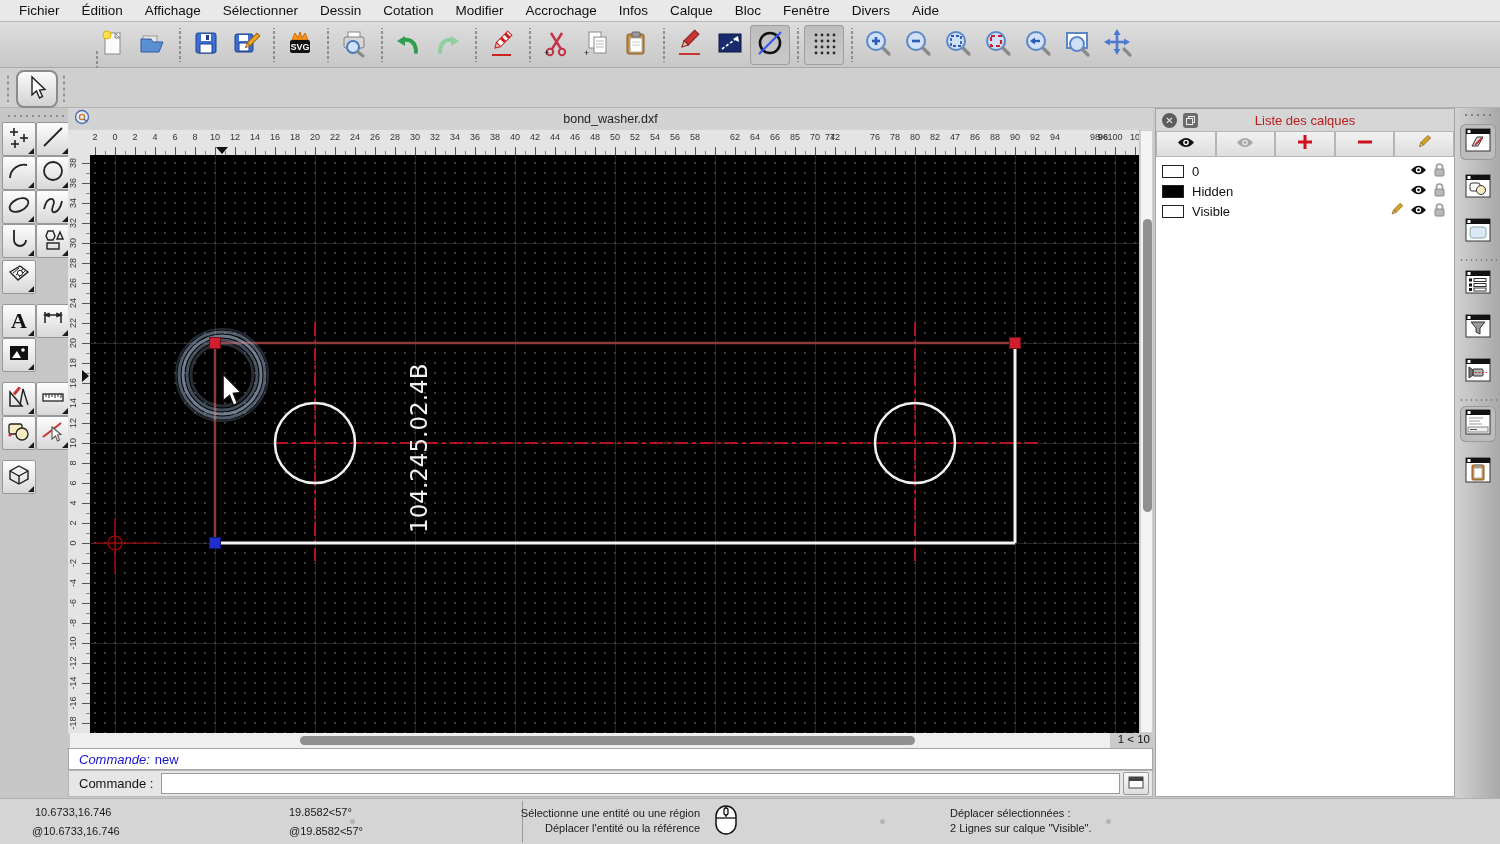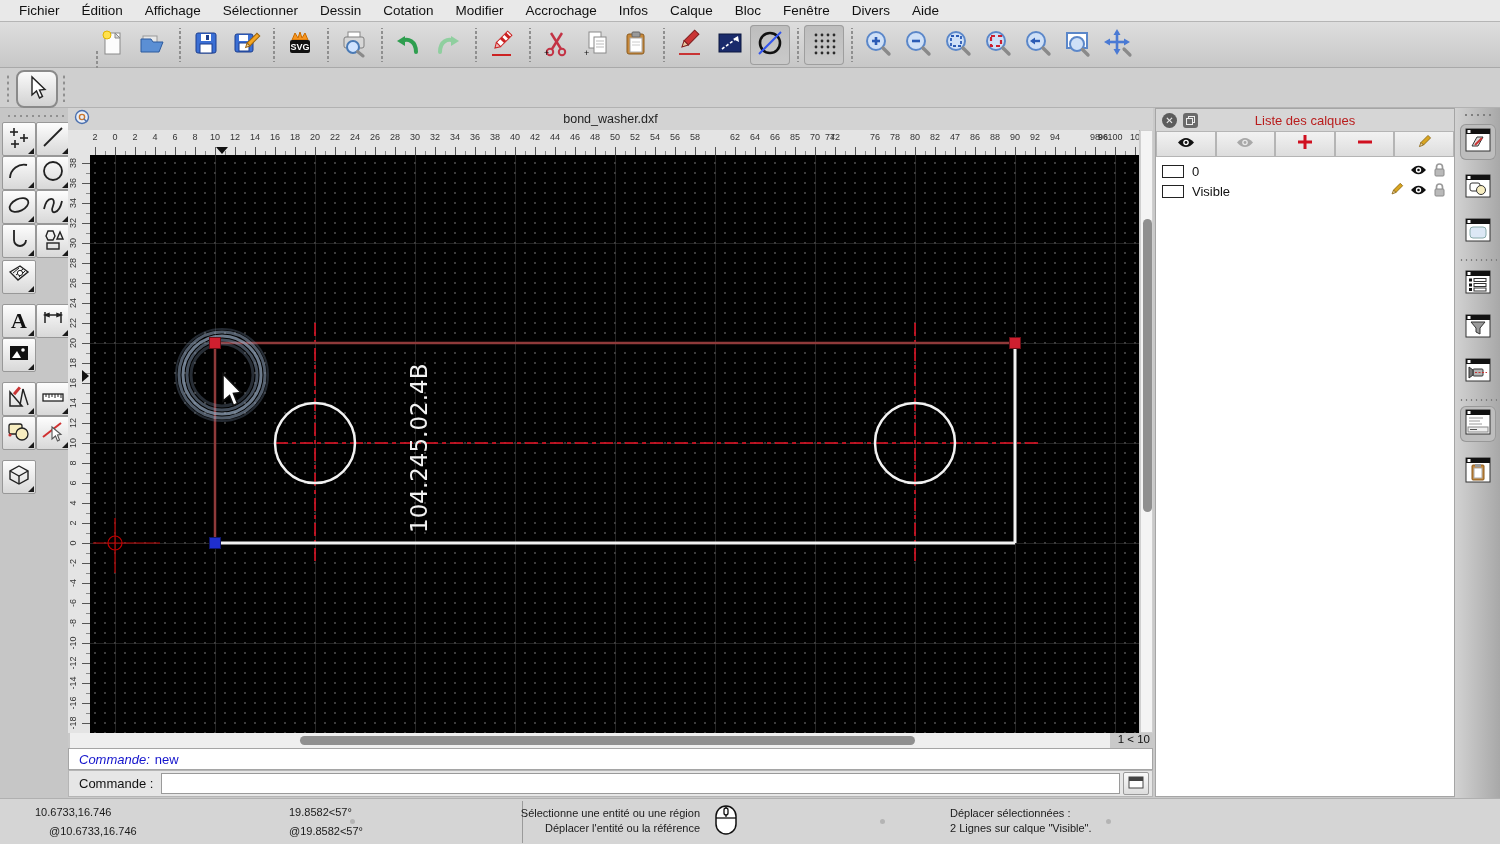--- a/index.html
+++ b/index.html
@@ -763,20 +763,35 @@
               <circle cx="8.5" cy="6" r="2.7" fill="#fff"></circle>
               <circle cx="8.5" cy="6" r="1.3" fill="#111"></circle>
             </svg></span>
           <span><svg width="13" height="15">
               <path d="M3.5,7 V5 a3,3 0 0 1 6,0 V7" fill="none" stroke="#9a9a9a" stroke-width="1.7"></path>
               <rect x="2" y="7" width="9" height="7" rx="1" fill="#b9b9b9" stroke="#8a8a8a"></rect>
             </svg></span>
         </span>
       </div>
       <div class="layer-row">
+        <span class="layer-swatch" style="background: rgb(0, 0, 0);"></span>
+        <span class="layer-name">Hidden</span>
+        <span class="layer-icons">
+          <span><svg width="17" height="12">
+              <path d="M1,6 Q8.5,-2.5 16,6 Q8.5,14.5 1,6 Z" fill="#111"></path>
+              <circle cx="8.5" cy="6" r="2.7" fill="#fff"></circle>
+              <circle cx="8.5" cy="6" r="1.3" fill="#111"></circle>
+            </svg></span>
+          <span><svg width="13" height="15">
+              <path d="M3.5,7 V5 a3,3 0 0 1 6,0 V7" fill="none" stroke="#9a9a9a" stroke-width="1.7"></path>
+              <rect x="2" y="7" width="9" height="7" rx="1" fill="#b9b9b9" stroke="#8a8a8a"></rect>
+            </svg></span>
+        </span>
+      </div>
+      <div class="layer-row">
         <span class="layer-swatch" style="background: rgb(255, 255, 255);"></span>
         <span class="layer-name">Visible</span>
         <span class="layer-icons">
           <span><svg width="15" height="15">
               <g transform="rotate(45 7.5 7.5)">
                 <rect x="5.8" y="0.5" width="3.4" height="9.5" fill="#d9a520" stroke="#8a6510" stroke-width="0.8"></rect>
                 <polygon points="5.8,10 9.2,10 7.5,13.8" fill="#e8cfa0" stroke="#8a6510" stroke-width="0.8"></polygon>
               </g>
             </svg></span>
           <span><svg width="17" height="12">
@@ -877,21 +892,21 @@
           <rect x="2.5" y="2" width="3" height="3" fill="#fff"></rect>
           <rect x="7" y="8" width="12" height="15" rx="1" fill="#c8893a" stroke="#8a5a1e"></rect>
           <rect x="10" y="7" width="6" height="3" fill="#999"></rect>
           <rect x="9" y="11" width="8" height="10" fill="#fff" stroke="#aaa"></rect>
         </svg></span>
     </div>
 </div>
 
 <div id="statusbar">
   <span class="sb-line" style="left:3px;top:7px">10.6733,16.746</span>
-  <span class="sb-line" style="left:17px;top:26px">@10.6733,16.746</span>
+  <span class="sb-line" style="left:0;top:26px">@10.6733,16.746</span>
   <span class="sb-line" style="left:257px;top:7px">19.8582&lt;57°</span>
   <span class="sb-line" style="left:257px;top:26px">@19.8582&lt;57°</span>
   <div id="sb-divider"></div>
   <div class="sb-dot" style="left:350px;top:20px"></div>
   <div id="sb-hints">
     <div>Sélectionne une entité ou une région</div>
     <div>Déplacer l'entité ou la référence</div>
   </div>
   <span style="position:absolute;left:712px;top:5px">
     <svg width="28" height="32">

